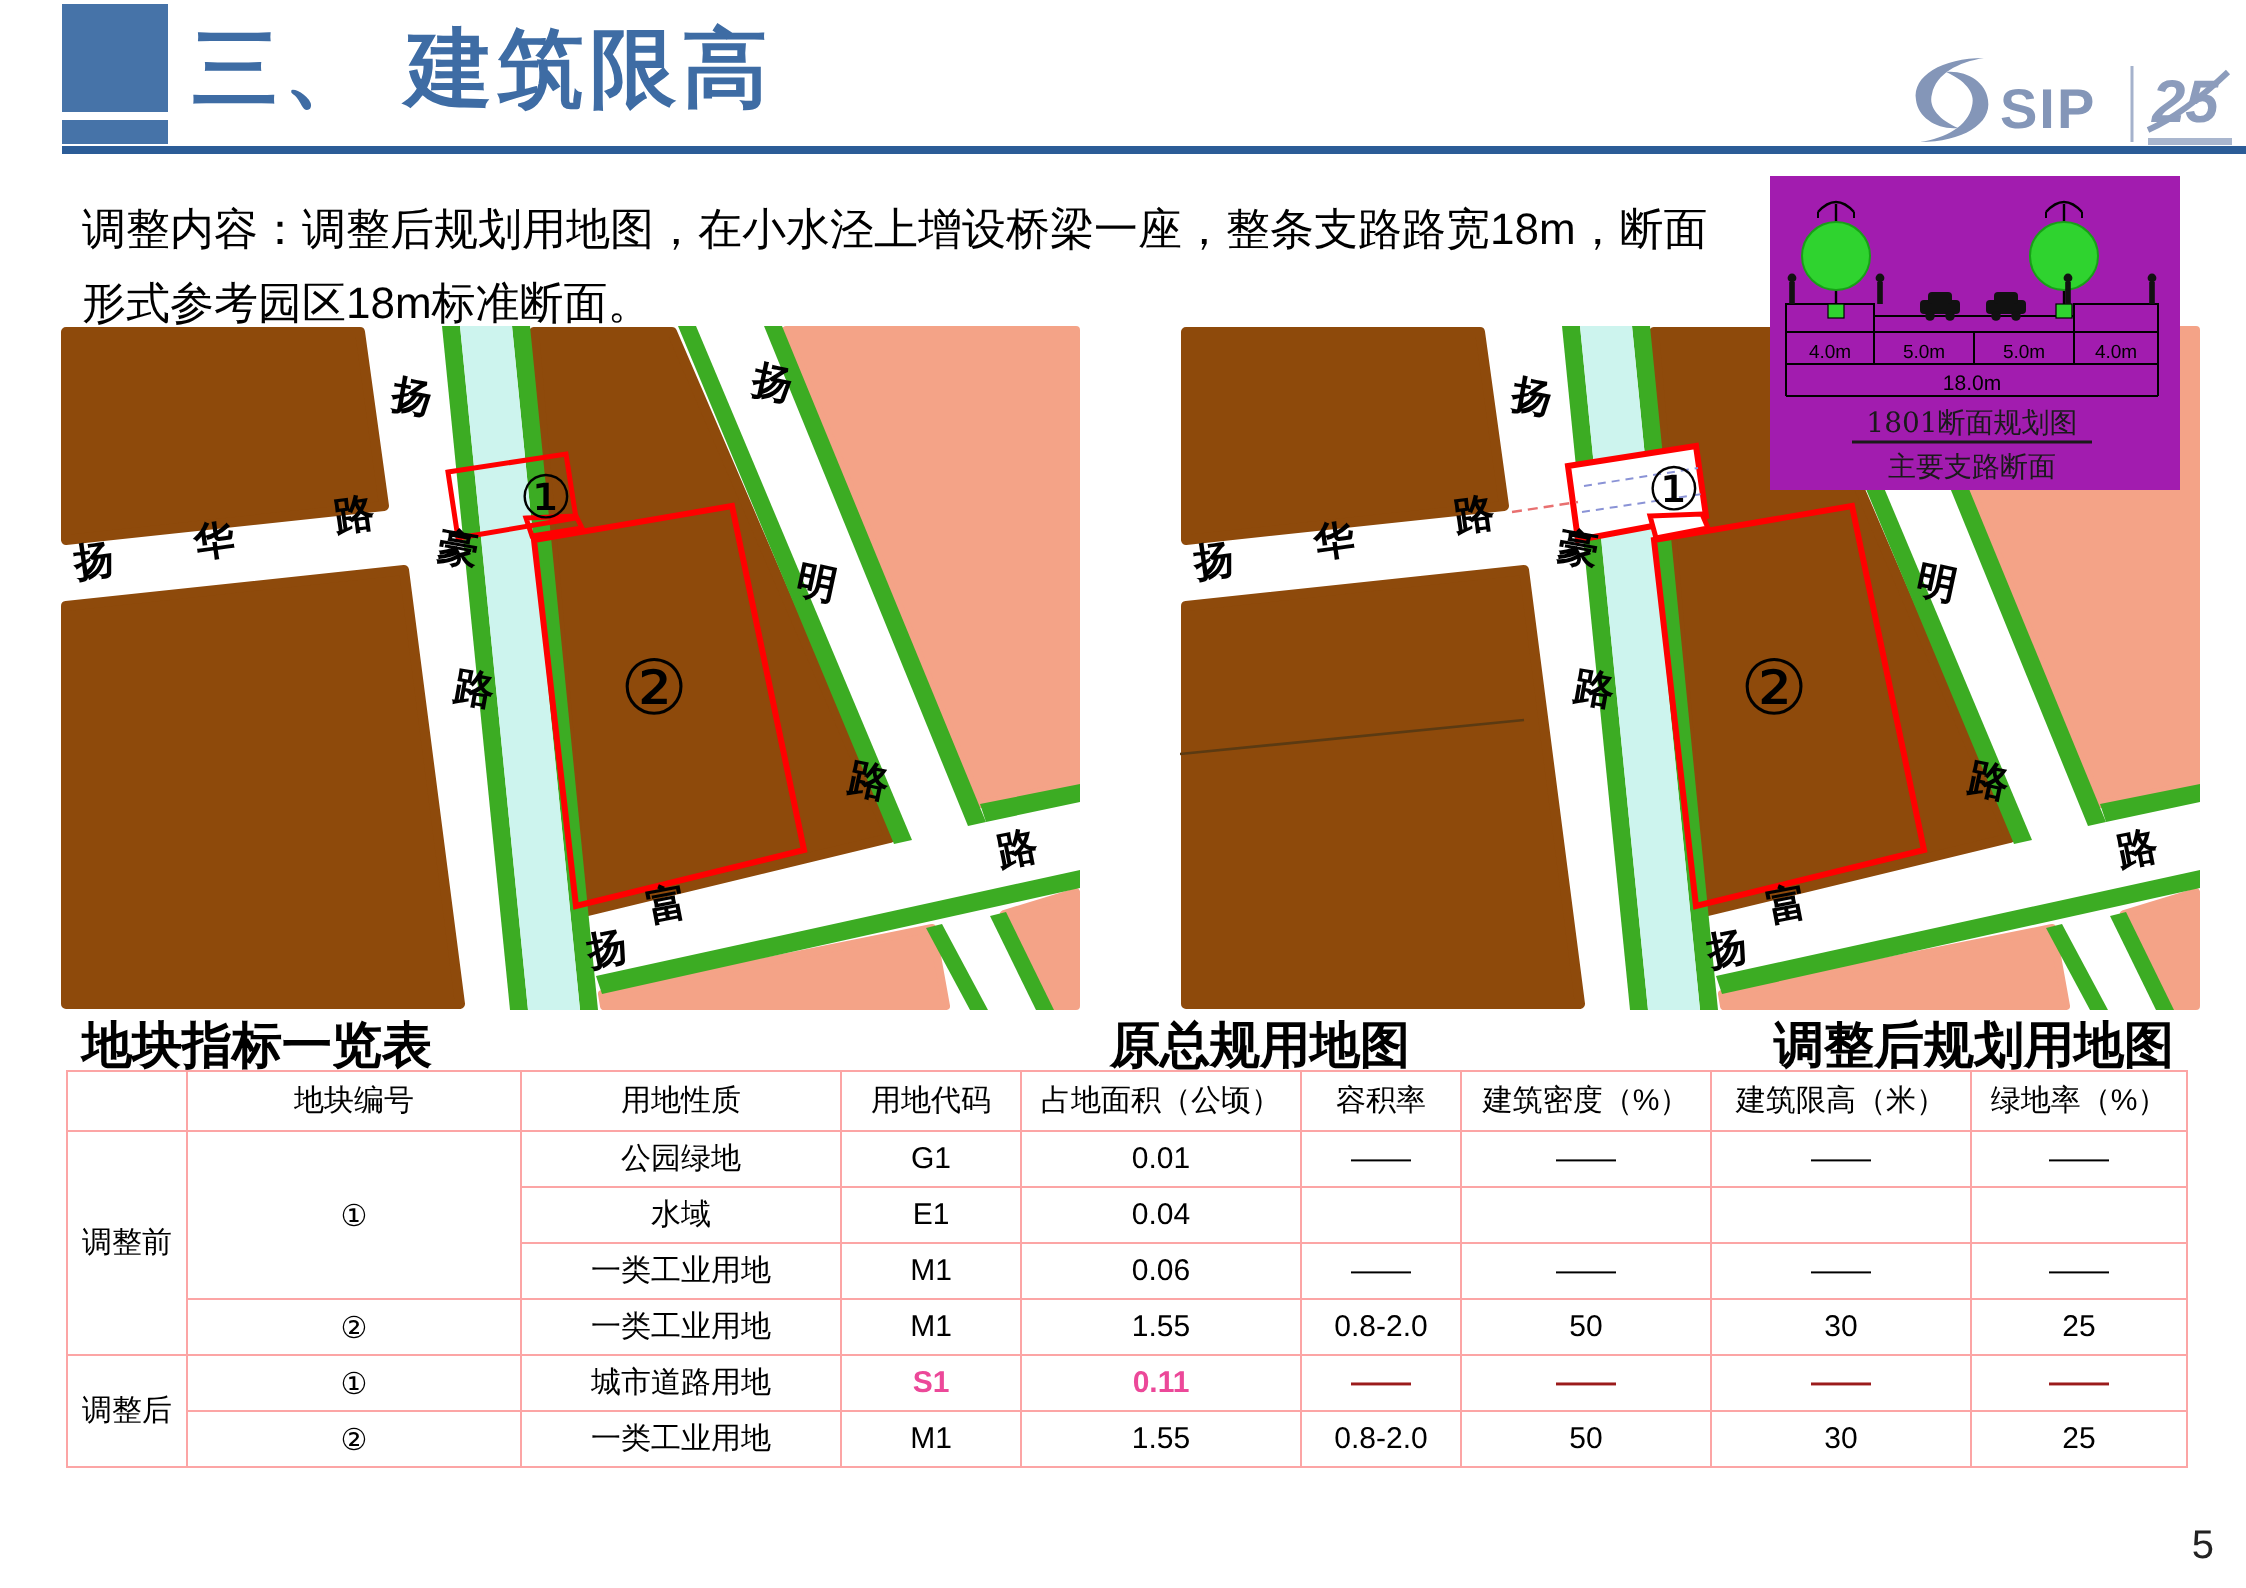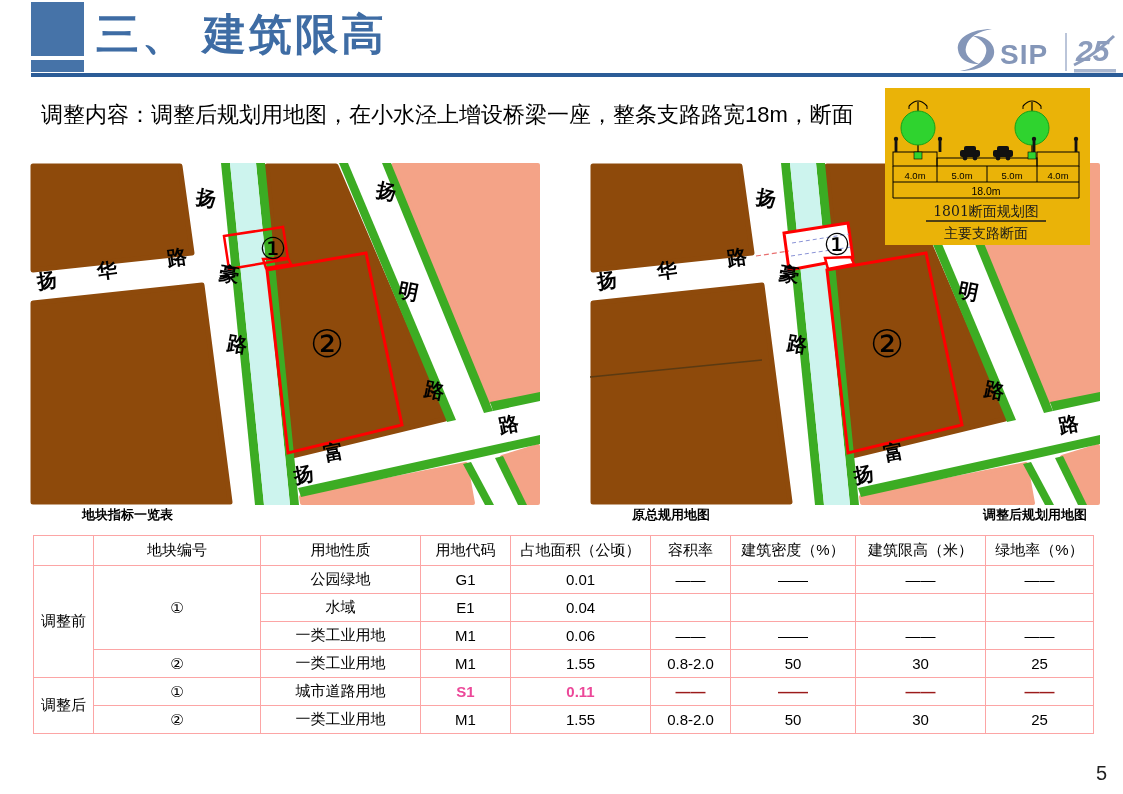--- a/index.html
+++ b/index.html
@@ -18,26 +18,26 @@
   
   .desc { position:absolute; left:41px; top:96px; width:860px; font-size:22px; line-height:37px; color:#000; }
   
   .map { position:absolute; top:163px; width:510px; height:342px; background:#fff; }
   .map.left  { left:30px; }
   .map.right { left:590px; }
   .rlabel text { font-size:20px; font-weight:bold; fill:#000; }
   .pnum  { font-size:30px; fill:#000; }
   .pnum2 { font-size:38px; fill:#000; }
   
-  .section-diagram { position:absolute; left:885px; top:88px; width:205px; height:157px; background:#eab308; }
+  .section-diagram { position:absolute; left:885px; top:88px; width:205px; height:157px; background:#a21caf; }
   .dimtxt { font-size:9.5px; fill:#000; }
   .tottxt { font-size:10.5px; fill:#000; }
   .sectitle { font-size:14px; fill:#1a1a1a; font-family:"DejaVu Serif","Liberation Serif",serif; }
   
-  .caption { position:absolute; top:506px; font-size:13px; font-weight:bold; color:#000; white-space:nowrap;margin-left:41px; }
+  .caption { position:absolute; top:506px; font-size:25px; font-weight:bold; color:#000; white-space:nowrap; }
   .caption.tbl  { left:41px; }
   .caption.mid  { left:480px; width:300px; text-align:center; }
   .caption.rgt  { right:36px;text-align:center; }
   
   .spec { position:absolute; left:33px; top:535px; width:1060px; border-collapse:collapse;
           table-layout:fixed; font-size:15px; text-align:center; color:#000; }
   .spec td { border:1px solid #fca5a5; height:28px; padding:0 2px; overflow:hidden; }
   .spec tr.hrow td { height:30px; }
   .red-val  { color:#ec4899; font-weight:bold;margin-top:40px; }
   .red-dash { color:#9B1B1B; font-weight:bold; }
@@ -59,21 +59,21 @@
       <path d="M12 47 C33 47 48 38 46 26 C45 17 35 11 25 12 C34 16 40 22 38 29 C36 39 25 45 12 47 Z"></path>
     </g>
     <text x="52" y="40" font-size="28" font-weight="bold" letter-spacing="1" fill="#8496B8">SIP</text>
     <line x1="118" y1="9" x2="118" y2="47" stroke="#A5B2CC" stroke-width="1.5"></line>
     <text x="128" y="37" font-size="30" font-style="italic" font-weight="bold" fill="#8C9CBC">25</text>
     <path d="M126 41 Q144 33 166 12" stroke="#8C9CBC" stroke-width="3" fill="none"></path>
     <rect x="126" y="45" width="42" height="3.5" fill="#A9B6CE"></rect>
   </svg>
 </div>
 
-<p class="desc"><span>调整内容：调整后规划用地图，在小水泾上增设桥梁一座，整条支路路宽18m，断面</span><br></p>
+<p class="desc"><span>调整内容：调整后规划用地图，在小水泾上增设桥梁一座，整条支路路宽18m，断面</span><br><span>形式参考园区18m标准断面。</span></p>
 
 <div class="map left">
 <svg viewBox="0 0 510 342" width="510" height="342">
   <g fill="#8E4A0B" stroke="#8E4A0B" stroke-width="5" stroke-linejoin="round">
     <polygon points="3,3 150,3 162,90 3,107"></polygon>
     <polygon points="3,140 172,122 200,339 3,339"></polygon>
     <polygon points="237,3 306,3 415,256 262,293"></polygon>
   </g>
   <g fill="#F4A387" stroke="#F4A387" stroke-width="4" stroke-linejoin="round">
     <polygon points="363,2 508,2 508,229 460,239"></polygon>

